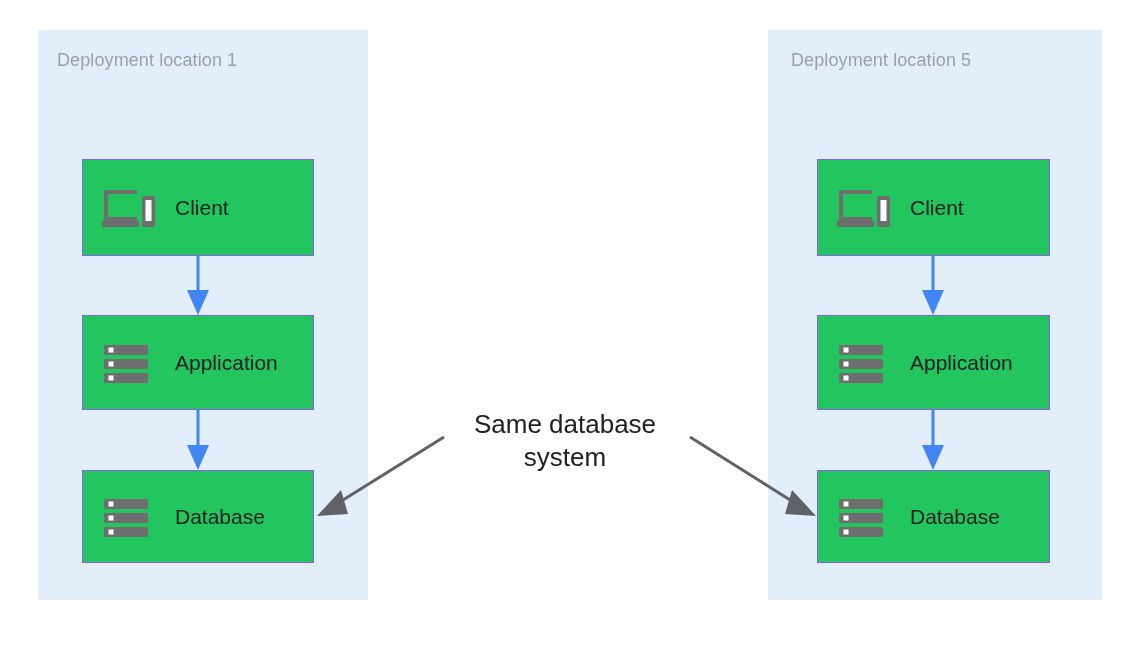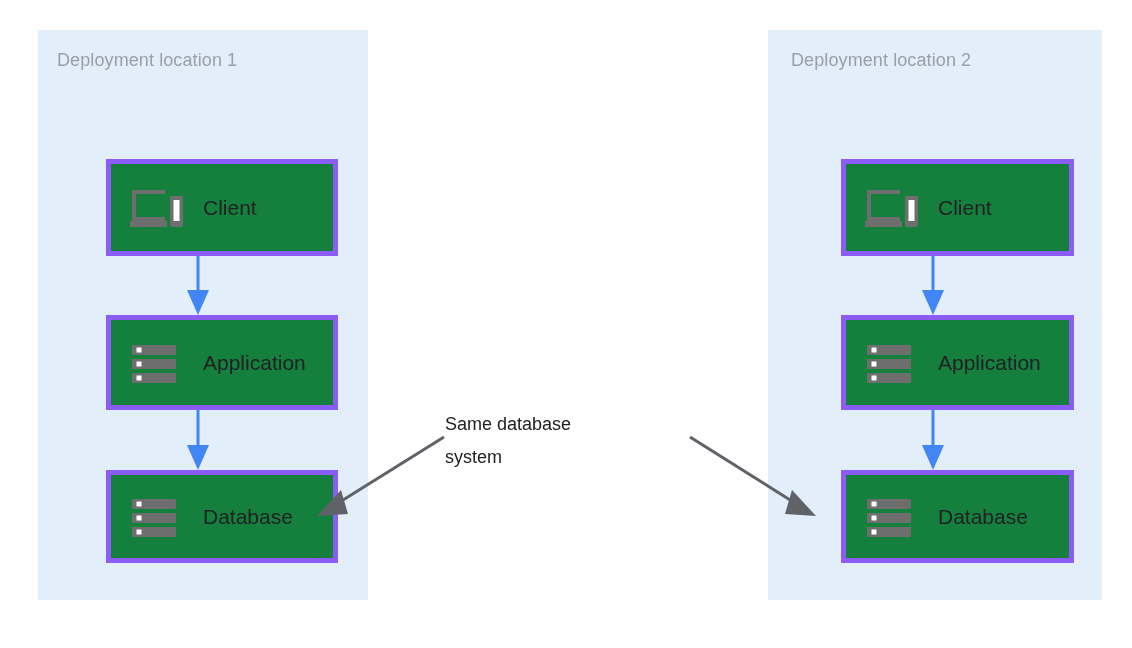--- a/index.html
+++ b/index.html
@@ -24,26 +24,25 @@
   }
   .zone-label {
     position: absolute;
     font-size: 18px;
     color: #9aa0a6;
     letter-spacing: 0.1px;
     white-space: nowrap;
   }
   .node {
     position: absolute;
-    background: #15803d;
-    border: 5px solid #8b5cf6;
+    background: #22c55e;
+    border: 1px solid #8b5cf6;
     box-sizing: border-box;
     display: flex;
     align-items: center;
-    margin-left: 24px;
   }
   .node-icon {
     position: absolute;
     left: 18px;
     top: 50%;
     transform: translateY(-50%);
     width: 54px;
     height: 46px;
   }
   .node-label {
@@ -58,37 +57,37 @@
   .svg-layer {
     position: absolute;
     left: 0;
     top: 0;
     width: 1132px;
     height: 648px;
     pointer-events: none;
   }
   .annotation {
     position: absolute;
-    text-align: left;
-    font-size: 18px;
+    text-align: center;
+    font-size: 26px;
     line-height: 33px;
     color: #202124;
     white-space: pre-line;
   }
 </style>
 </head>
 <body>
 
 <div id="canvas">
 
   <div class="zone" style="left:38px; top:30px; width:330px; height:570px;"></div>
   <div class="zone-label" style="left:57px; top:50px;">Deployment location 1</div>
 
   <div class="zone" style="left:768px; top:30px; width:334px; height:570px;"></div>
-  <div class="zone-label" style="left:791px; top:50px;">Deployment location 2</div>
+  <div class="zone-label" style="left:791px; top:50px;">Deployment location 5</div>
 
   <div class="node" style="left:82px; top:159px; width:232px; height:97px;">
     <span class="node-icon">
       <svg viewBox="0 0 54 46" width="54" height="46" aria-hidden="true">
         <path d="M3 5 h33 v4 H7 v23 h29 v4 H3 Z" fill="#6e6e6e"></path>
         <rect x="1" y="36" width="37" height="6" fill="#6e6e6e"></rect>
         <rect x="41" y="11" width="13" height="31" rx="2" fill="#6e6e6e"></rect>
         <rect x="44.5" y="15" width="6" height="21" fill="#ffffff"></rect>
       </svg>
     </span>

